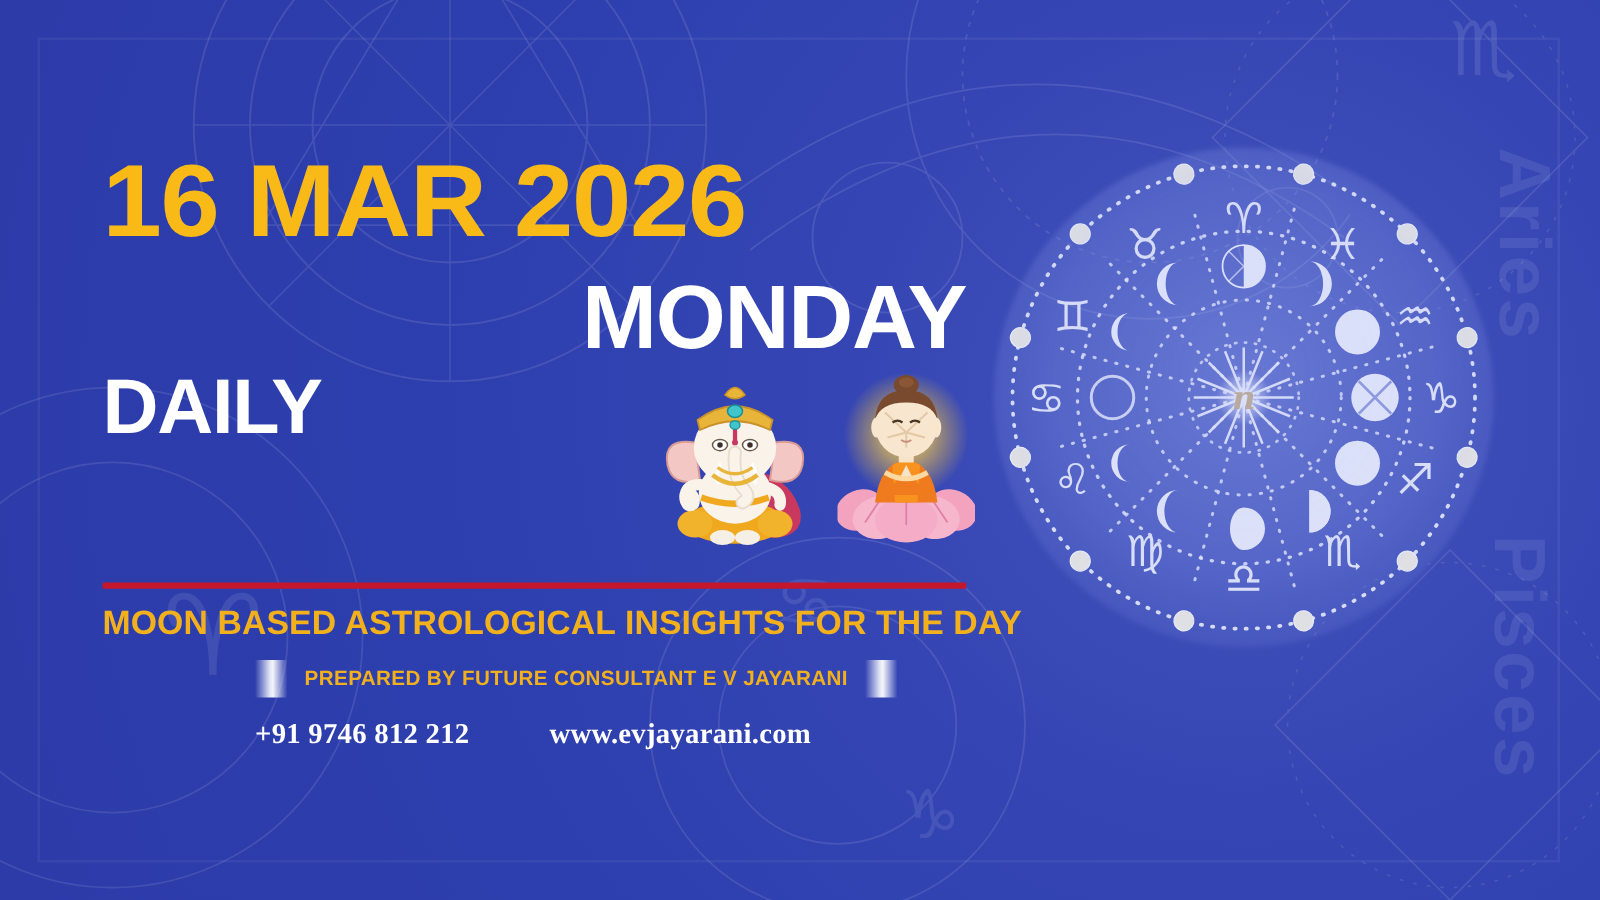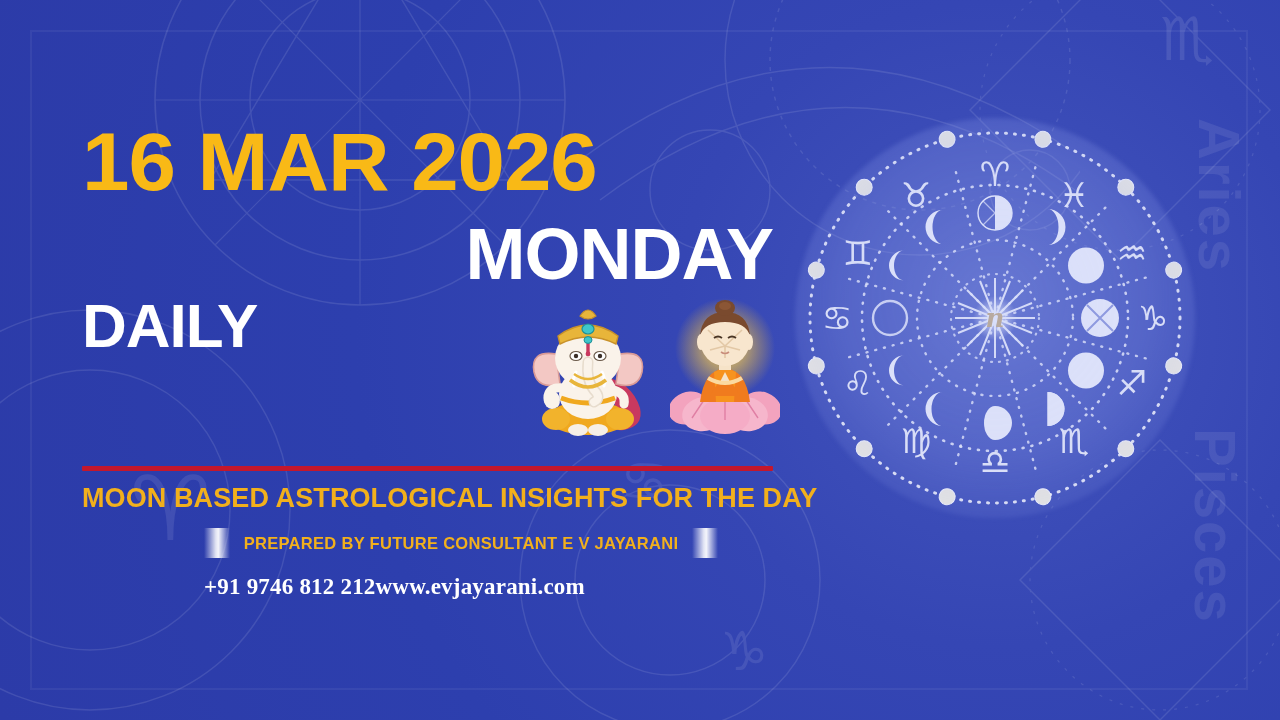--- a/index.html
+++ b/index.html
@@ -82,21 +82,21 @@
   .badge .bar{
     width:26px;height:30px;flex:0 0 auto;
     background:linear-gradient(90deg,rgba(255,255,255,0) 0%,rgba(255,255,255,.85) 45%,rgba(255,255,255,.95) 55%,rgba(255,255,255,0) 100%);
   }
   .badge .btxt{
     color:#F2B01C;font-size:16.5px;font-weight:700;letter-spacing:.3px;
     padding:0 14px;white-space:nowrap;
   }
   .contact{
     position:absolute;left:82px;top:574px;width:580px;
-    display:flex;justify-content:flex-start;padding-left:122px;
+    display:flex;gap:64px;justify-content:flex-start;padding-left:122px;
     box-sizing:border-box;
     color:#ffffff;font-family:"Liberation Serif",serif;
     font-size:23px;font-weight:700;letter-spacing:.2px;
   }
 
   
   .deities{position:absolute;left:528px;top:296px;width:252px;height:150px;}
   .deity{position:absolute;}
   .ganesha{left:0px;top:6px;}
   .buddha{left:142px;top:0px;}

